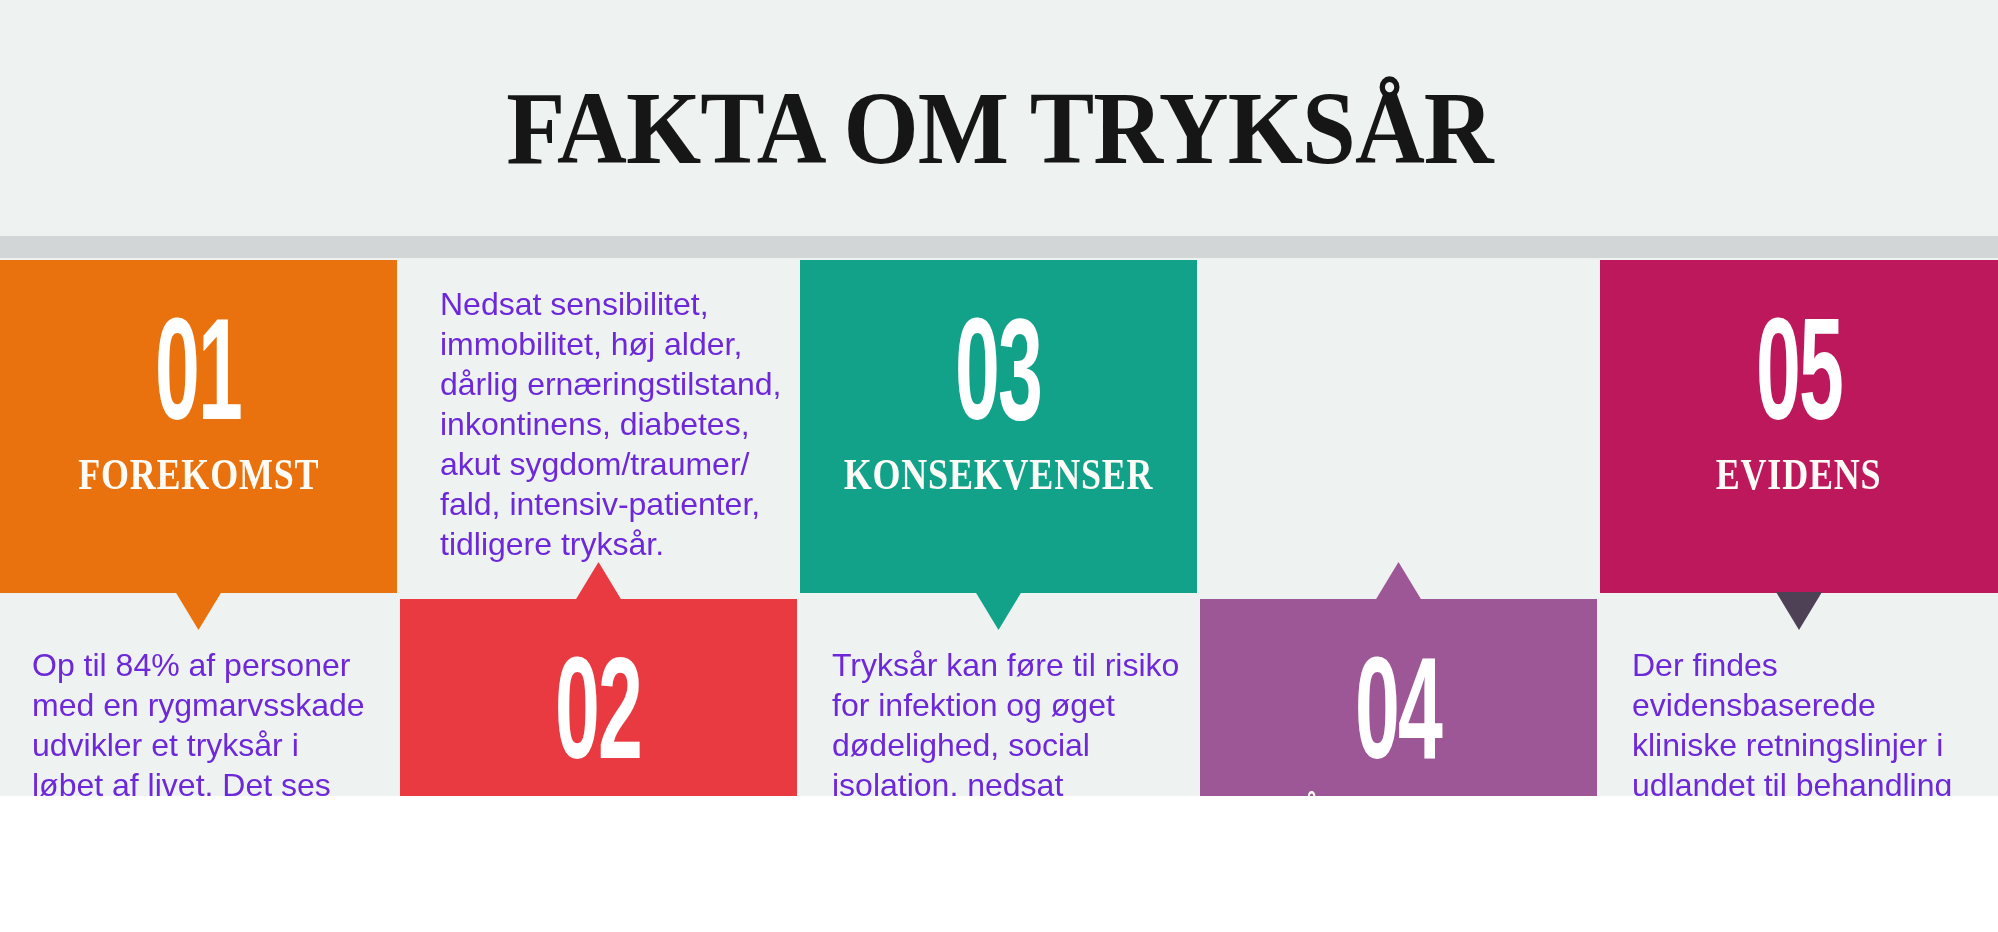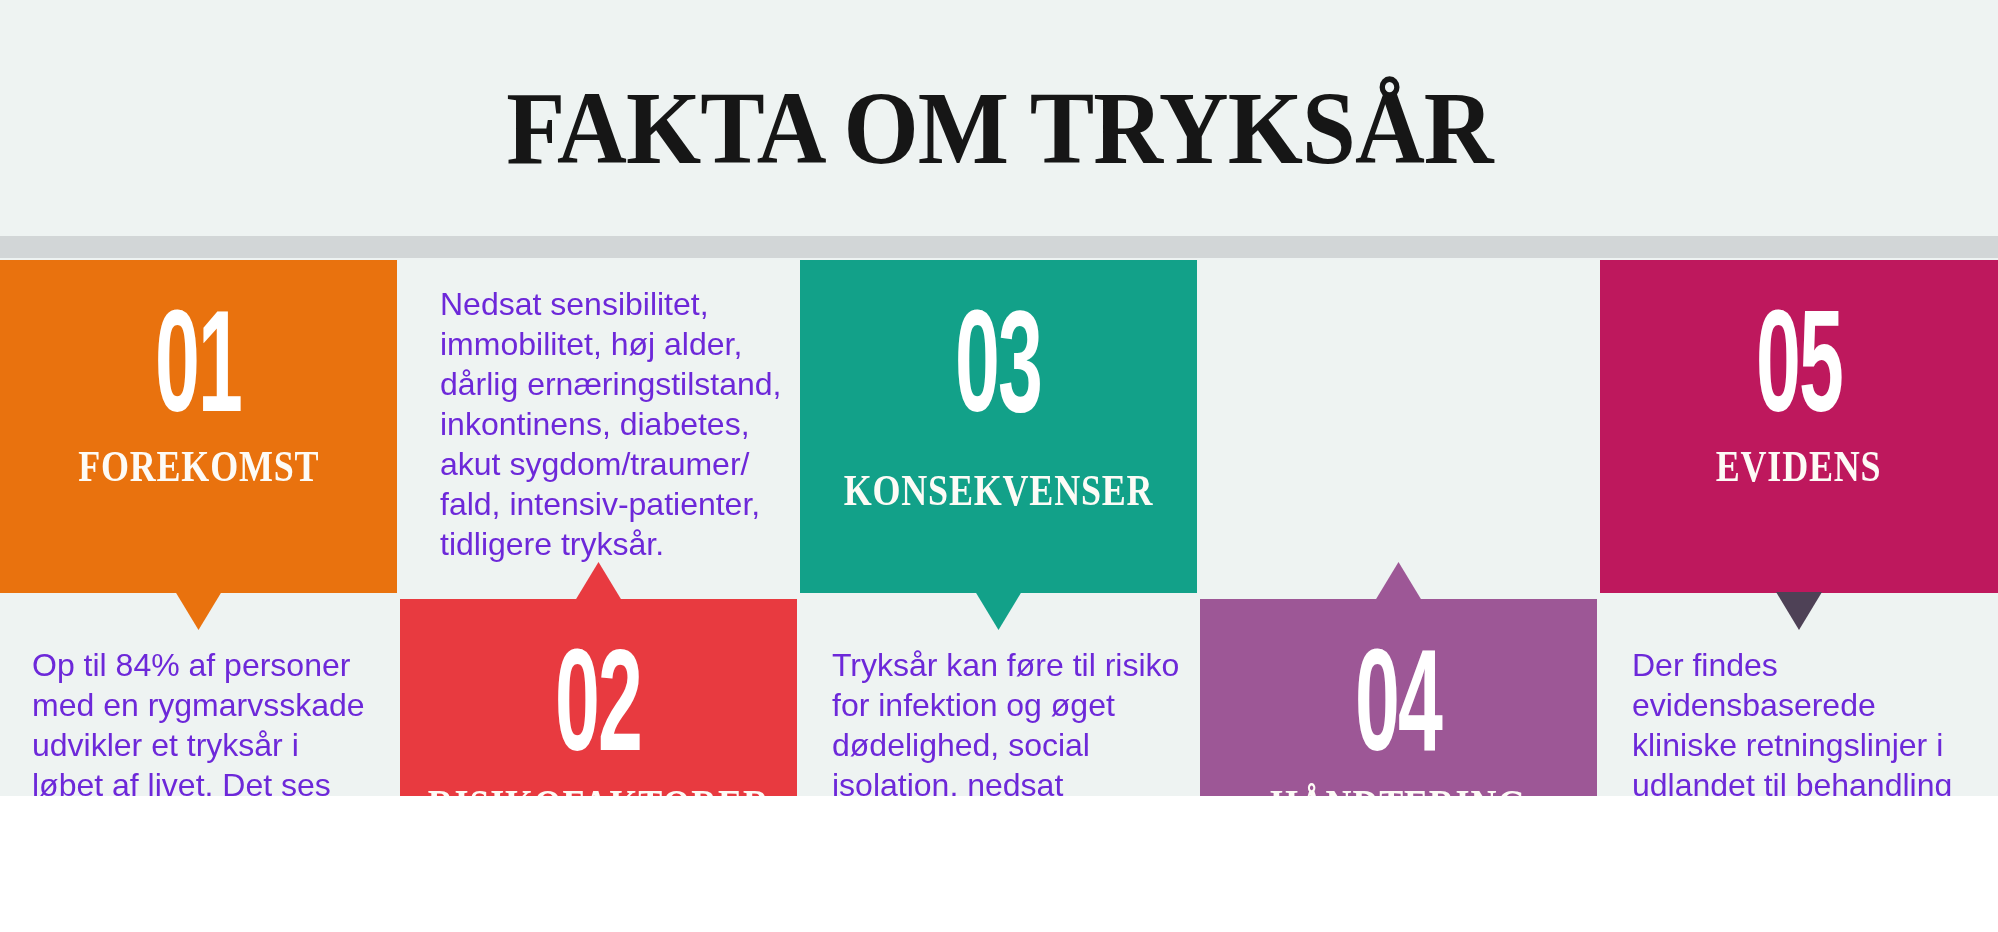--- a/index.html
+++ b/index.html
@@ -33,21 +33,21 @@
   }
   .col1{left:0;}
   .col2{left:400px;}
   .col3{left:800px;}
   .col4{left:1200px;}
   .col5{left:1600px;width:398px;}
   
   .block{
     position:absolute;left:0;width:100%;height:333px;
     display:flex;flex-direction:column;align-items:center;
-    padding-top:32px;box-sizing:border-box;
+    padding-top:40px;box-sizing:border-box;
   }
   .row-top .block{top:260px;}
   .row-bottom .block{top:599px;}
   .num{
     color:#ffffff;
     font-weight:700;
     font-size:144px;
     line-height:140px;
     letter-spacing:-3px;
     transform:scaleX(0.56);
@@ -124,21 +124,21 @@
     <div class="desc">Nedsat sensibilitet,
 immobilitet, høj alder,
 dårlig ernæringstilstand,
 inkontinens, diabetes,
 akut sygdom/traumer/
 fald, intensiv-patienter,
 tidligere tryksår.</div>
   </div>
 
   <div class="col col3 row-top">
-    <div class="block" style="background: rgb(18, 161, 137); gap: 24px;">
+    <div class="block" style="background: rgb(18, 161, 137);">
       <div class="num">03</div>
       <div class="label">KONSEKVENSER</div>
     </div>
     <div class="tail" style="background: rgb(18, 161, 137);"></div>
     <div class="desc">Tryksår kan føre til risiko
 for infektion og øget
 dødelighed, social
 isolation, nedsat
 livskvalitet, øget risiko
 for depression og mindre

